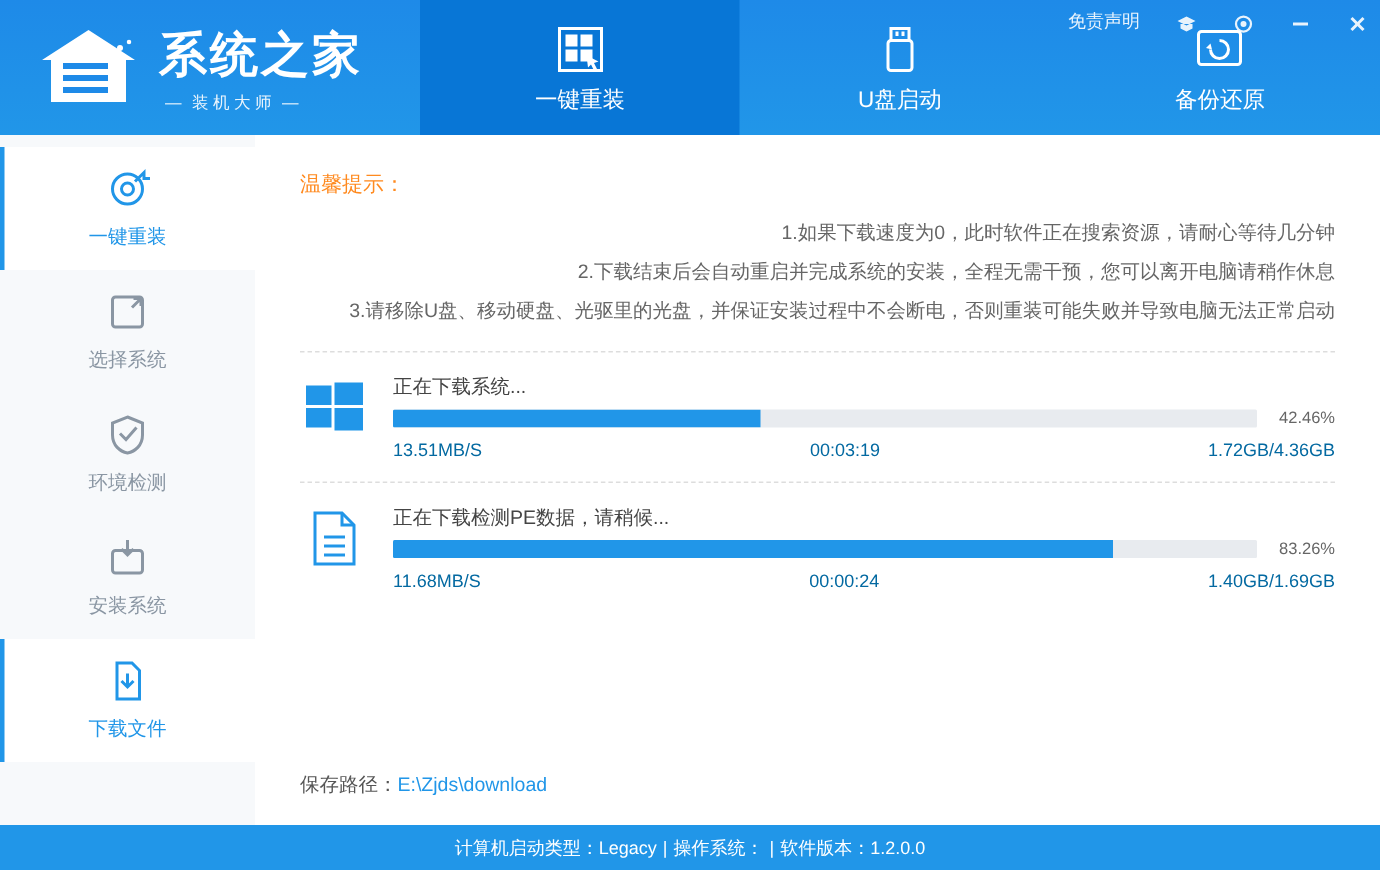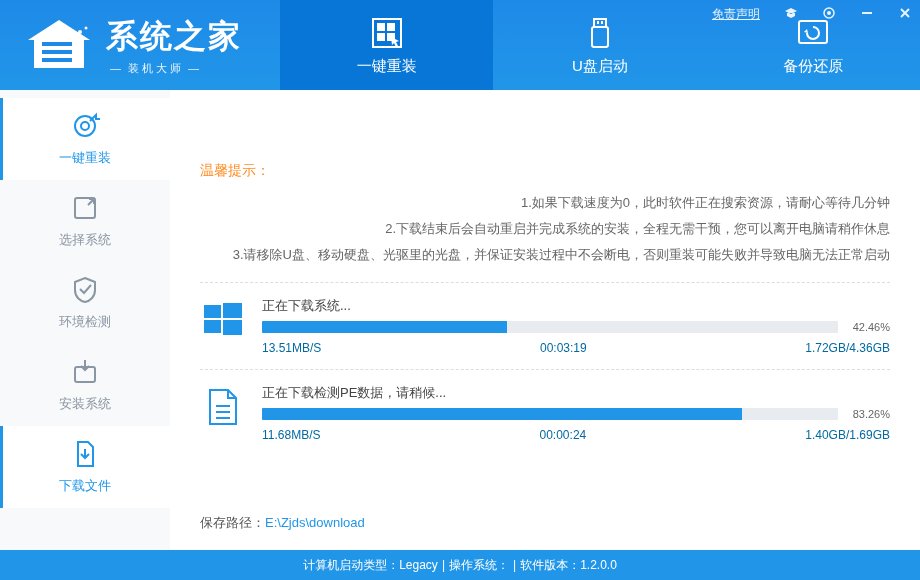--- a/index.html
+++ b/index.html
@@ -13,33 +13,33 @@
 .logo-title { font-size: 32px; font-weight: bold; letter-spacing: 2px; }
 .logo-sub { font-size: 11px; letter-spacing: 3px; margin-top: 2px; opacity: 0.9; }
 .logo-sub::before, .logo-sub::after { content: "—"; margin: 0 4px; }
 
 .top-tabs { display: flex; height: 90px; flex: 1; }
 .top-tab { flex: 1; display: flex; flex-direction: column; align-items: center; justify-content: center; color: #fff; cursor: pointer; gap: 6px; }
 .top-tab.active { background: #0876d6; }
 .top-tab-icon { width: 36px; height: 36px; }
 .top-tab-label { font-size: 15px; }
 
-.window-controls { position: absolute; top: 6px; right: 8px; display: flex; align-items: flex-start; gap: 24px; color: #fff; font-size: 12px; text-decoration: underline; }
+.window-controls { position: absolute; top: 6px; right: 8px; display: flex; align-items: flex-end; gap: 24px; color: #fff; font-size: 12px; }
 .window-controls > * { cursor: pointer; opacity: 0.9; }
 .wc-icon { width: 14px; height: 14px; display: inline-flex; align-items: center; justify-content: center; }
 
 .body { display: flex; height: 460px; }
 
 .sidebar { width: 170px; background: #f7f9fb; display: flex; flex-direction: column; padding-top: 8px; }
 .side-item { height: 82px; display: flex; flex-direction: column; align-items: center; justify-content: center; gap: 8px; color: #8a96a3; cursor: pointer; font-size: 13px; }
 .side-item.active { background: #fff; color: #2196e8; position: relative; }
 .side-item.active::before { content: ""; position: absolute; left: 0; top: 0; bottom: 0; width: 3px; background: #2196e8; }
 .side-icon { width: 30px; height: 30px; }
 
-.main { flex: 1; padding: 24px 30px 10px 30px; position: relative; margin-top: 48px; }
+.main { flex: 1; padding: 24px 30px 10px 30px; position: relative; }
 .tips-title { color: #ff8a1f; font-size: 14px; margin-bottom: 10px; }
 .tips-list { color: #666; font-size: 13px; line-height: 2; text-align: right; }
 .divider { border: none; border-top: 1px dashed #ddd; margin: 14px 0; }
 
 .download-row { display: flex; align-items: flex-start; margin-bottom: 6px; }
 .dl-icon { width: 46px; height: 46px; margin-right: 16px; flex-shrink: 0; display: flex; align-items: center; justify-content: center; }
 .dl-body { flex: 1; }
 .dl-title { font-size: 13px; color: #444; margin-bottom: 6px; }
 .progress-wrap { display: flex; align-items: center; gap: 6px; }
 .progress-bar { flex: 1; height: 12px; background: #e8ebef; border-radius: 1px; overflow: hidden; }

